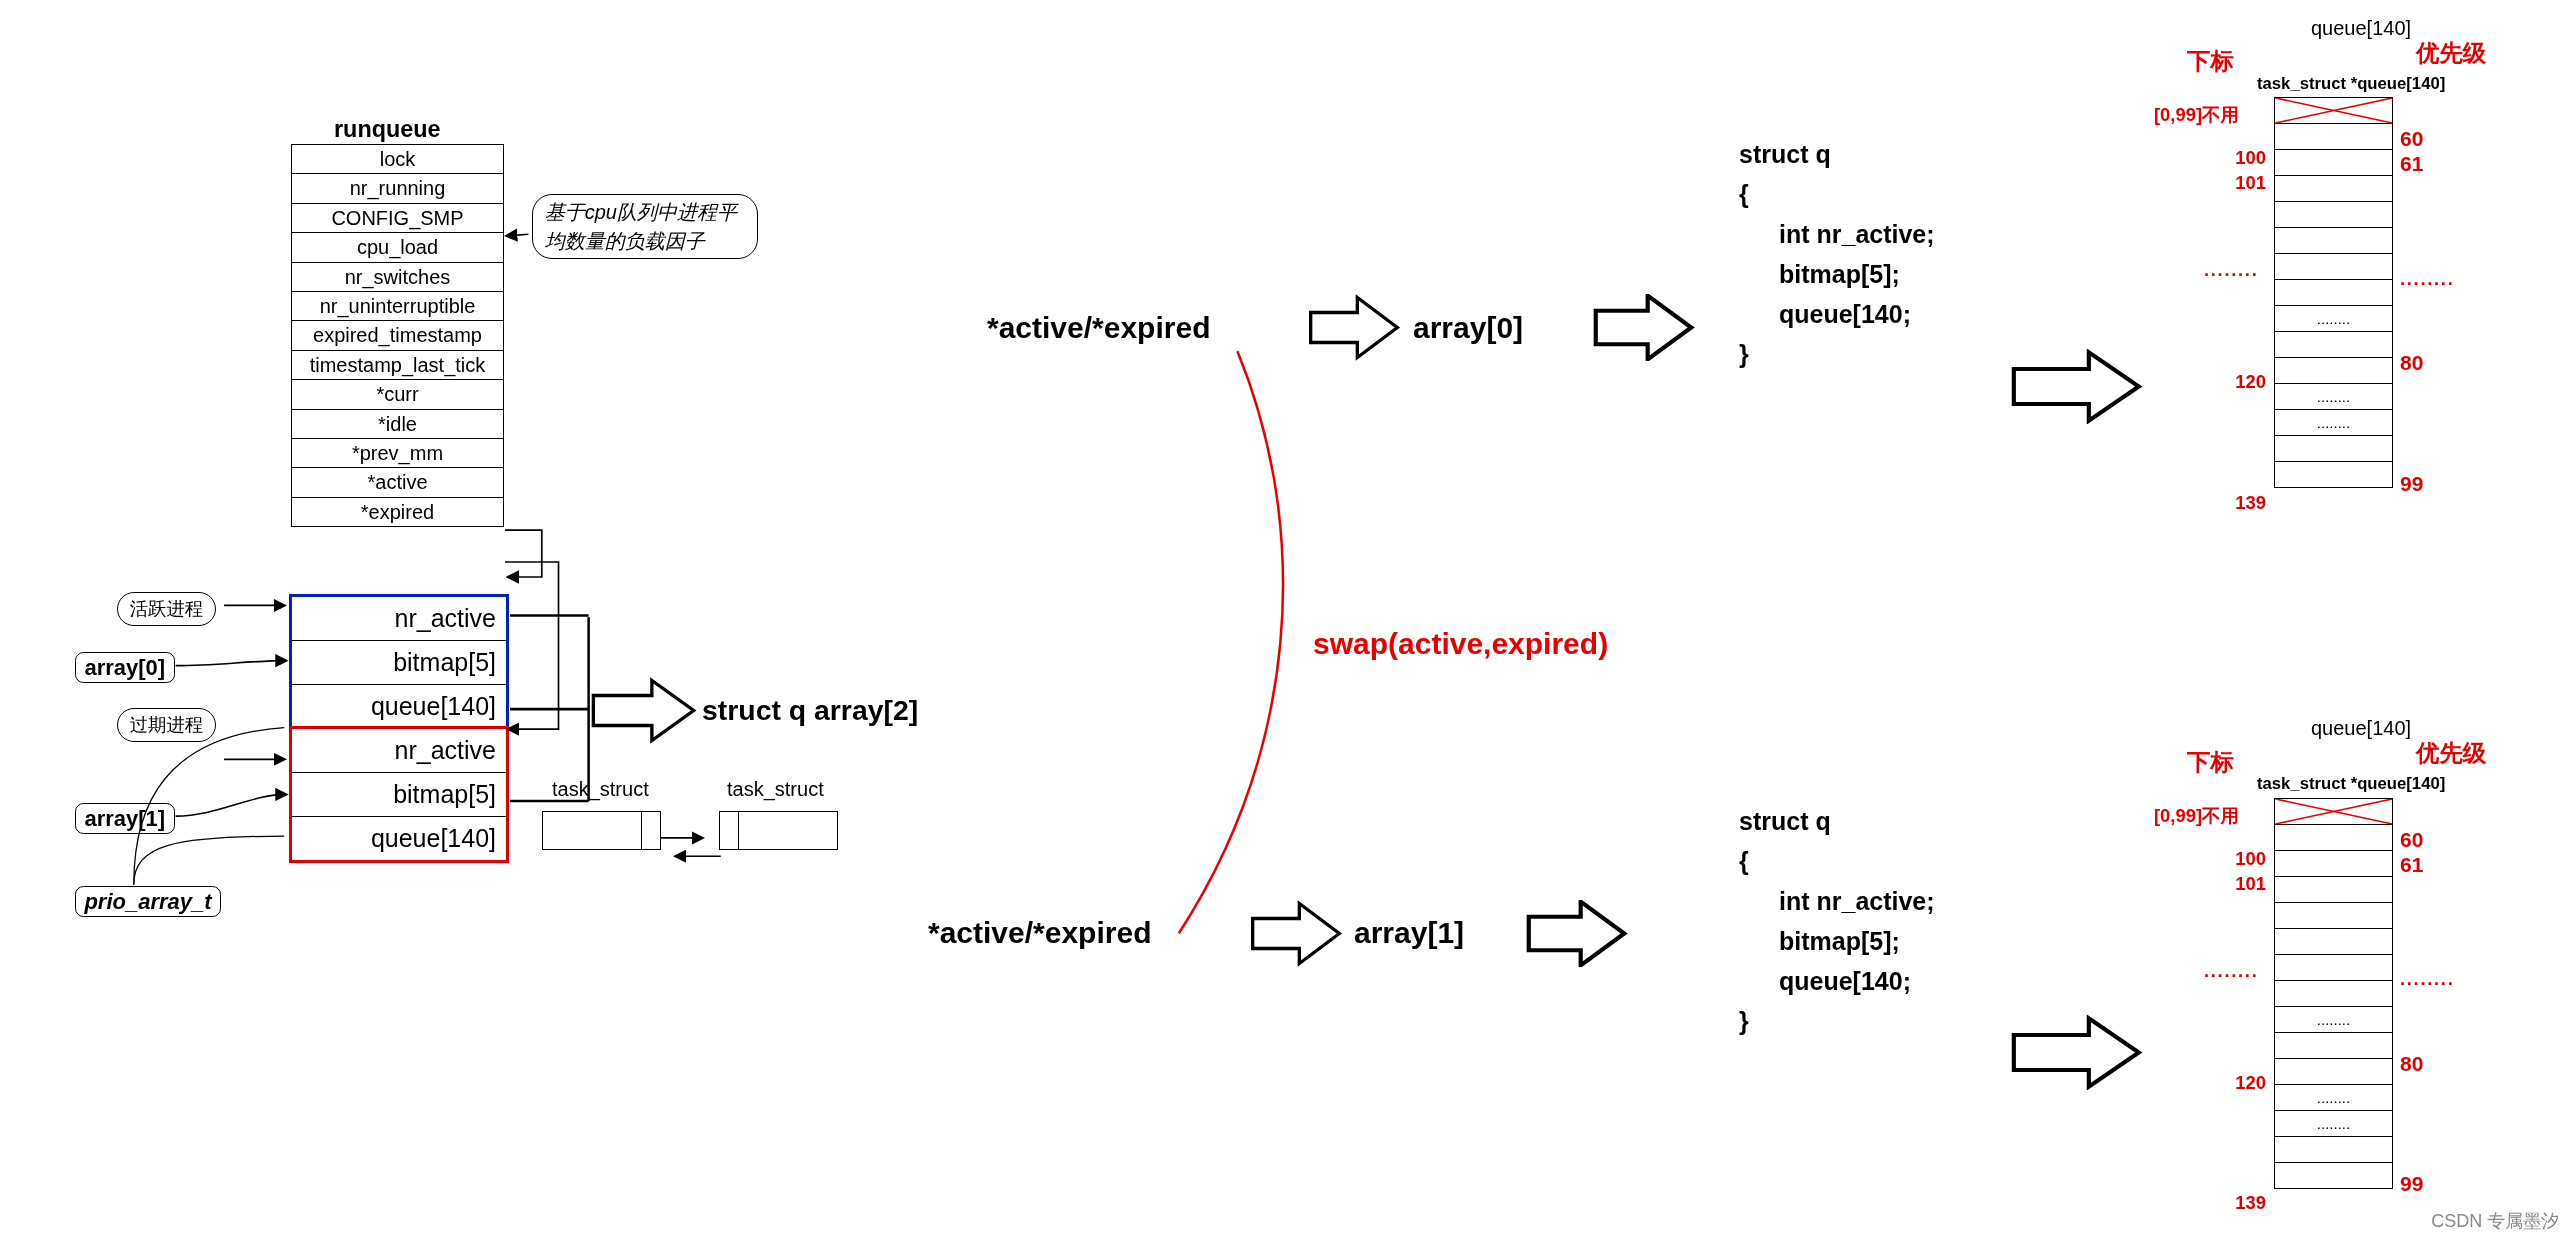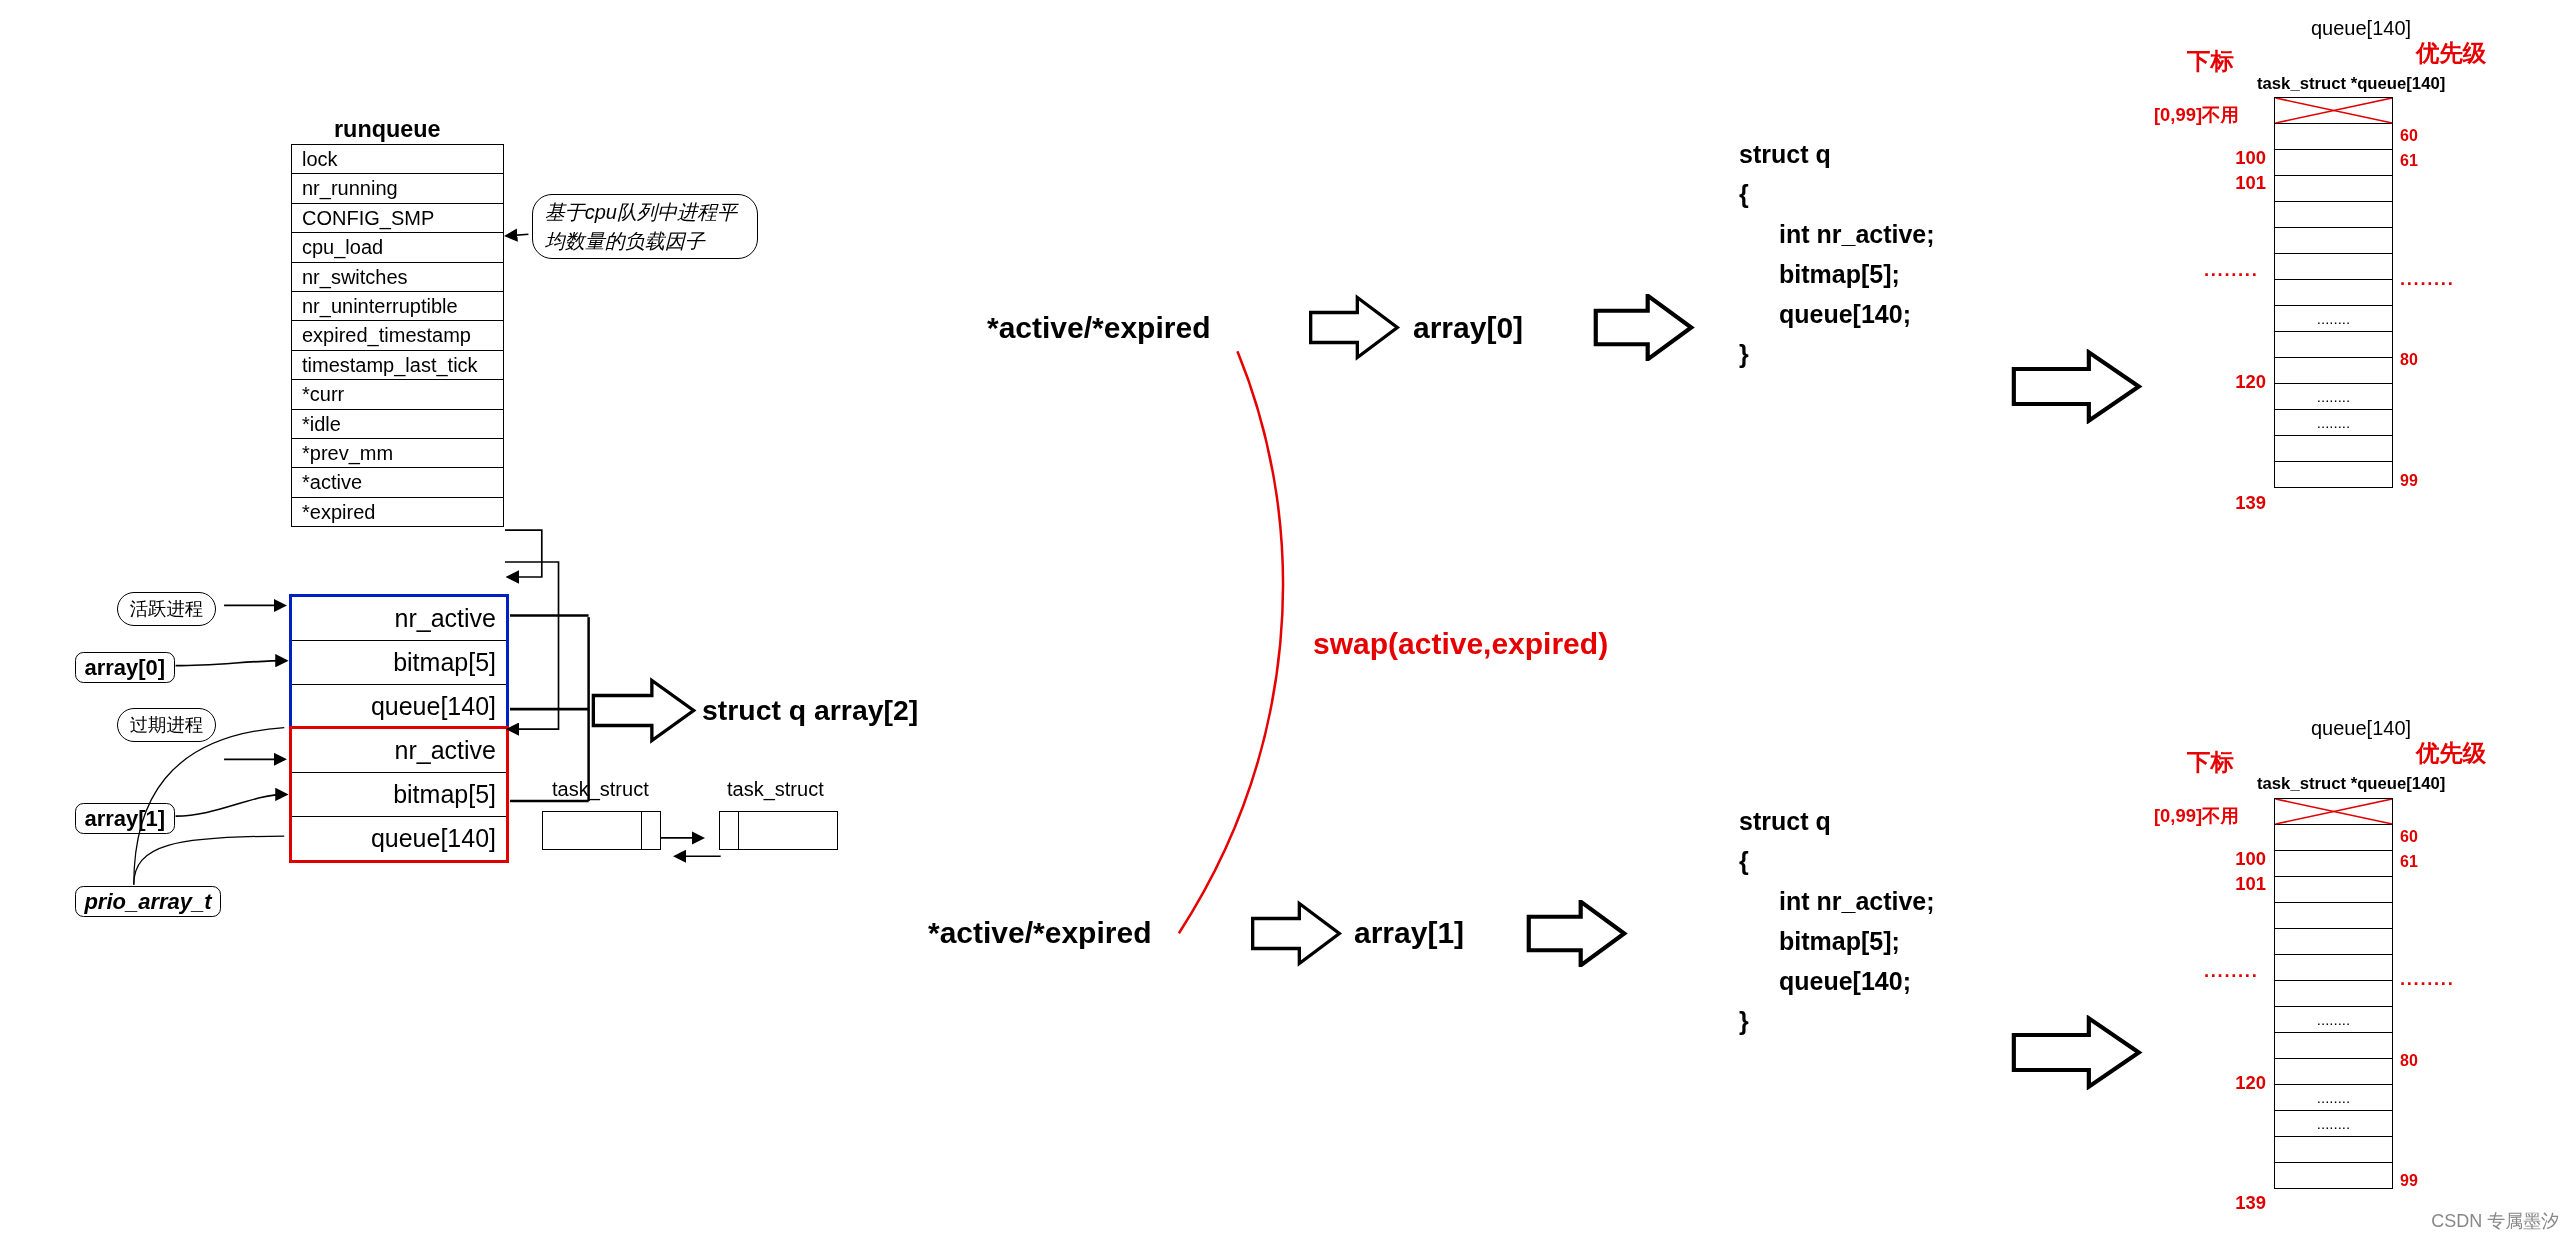--- a/index.html
+++ b/index.html
@@ -6,38 +6,38 @@
   .stage{position:relative;width:2576px;height:1241px;transform-origin:top left;}
   .txt{position:absolute;white-space:nowrap;}
   .bold{font-weight:bold;}
   .ital{font-style:italic;}
   .red{color:#e60000;}
   .serif{font-family:"Times New Roman",serif;}
 
   
   .rq-title{position:absolute;font-size:23.4px;}
   .tbl{position:absolute;border:1.7px solid #000;}
-  .row{height:28.4px;border-bottom:0.8px solid #000;padding:0 10px;font-size:20px;line-height:28.4px;font-family:Arial;}
+  .row{height:28.4px;border-bottom:0.8px solid #000;padding:0 10px;font-size:20px;line-height:28.4px;font-family:Arial;text-align:center;}
   .row:last-child{border-bottom:none;}
   .row.center{text-align:right;}
   .blue-box{border:3.3px solid #0020c0;}
   .red-box {border:3.3px solid #e00000;}
 
   
   .callout{position:absolute;border:1.3px solid #000;border-radius:20px;padding:3.3px 11.7px;font-size:18.4px;background:#fff;}
   .tag{position:absolute;border:1.3px solid #000;border-radius:8.4px;padding:1.7px 8.4px;font-size:22px;font-weight:bold;background:#fff;}
   .tag.italic{font-style:italic;}
 
   
   .qtbl{position:absolute;border:1.7px solid #000;width:117px;}
   .qrow{height:25px;border-bottom:0.8px solid #000;}
   .qrow:last-child{border-bottom:none;}
   .qrow.dots{text-align:center;font-size:15px;line-height:25px;}
   .qidx{position:absolute;color:#e00000;font-weight:bold;font-size:18.4px;text-align:right;width:67px;margin-top:20px;}
-  .qpri{position:absolute;color:#e00000;font-weight:bold;font-size:16px;width:50px;}
+  .qpri{position:absolute;color:#e00000;font-weight:bold;font-size:21px;width:50px;}
   .dots-red{position:absolute;color:#e00000;font-weight:bold;font-size:18.4px;letter-spacing:1.7px;}
 
   
   .tsbox{position:absolute;border:1.7px solid #000;height:37px;background:#fff;}
   .tsbox .inner{position:absolute;right:0;top:0;bottom:0;width:18.4px;border-left:1.7px solid #000;}
   .tsbox.flip .inner{left:0;right:auto;border-left:none;border-right:1.7px solid #000;}
 
   
   .code{position:absolute;font-family:Arial;font-weight:bold;font-size:25px;line-height:40px;}
 

